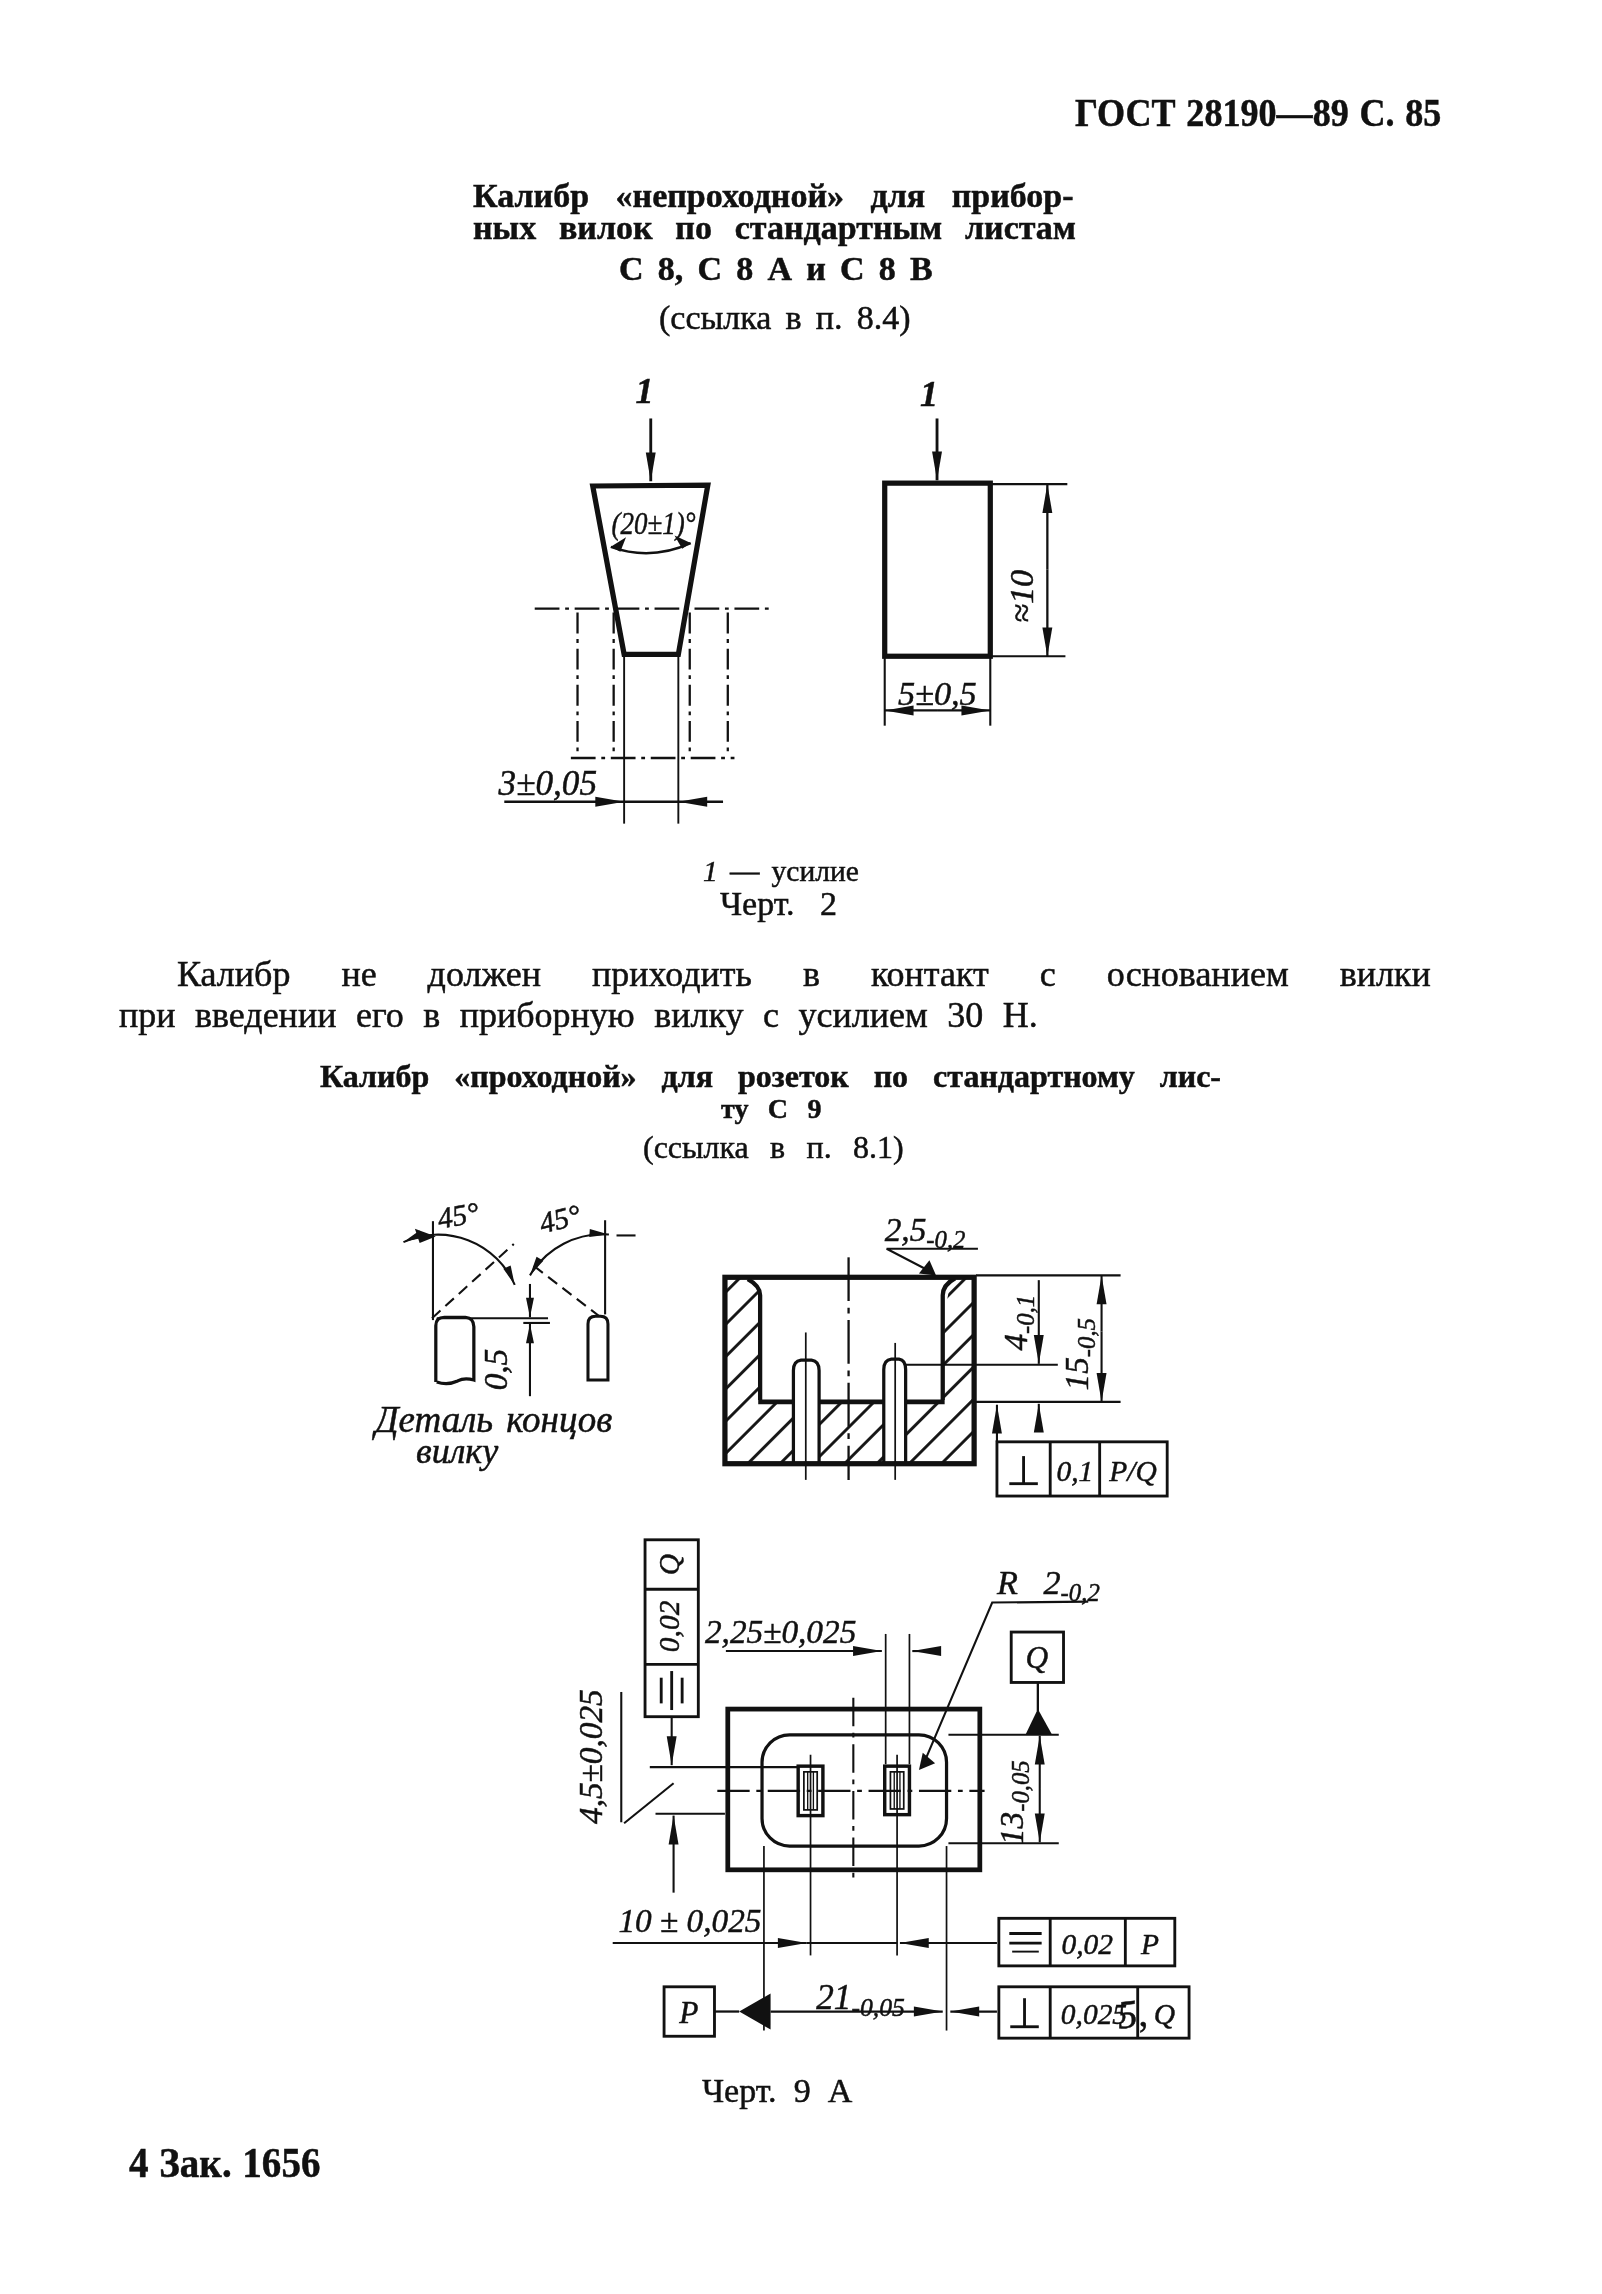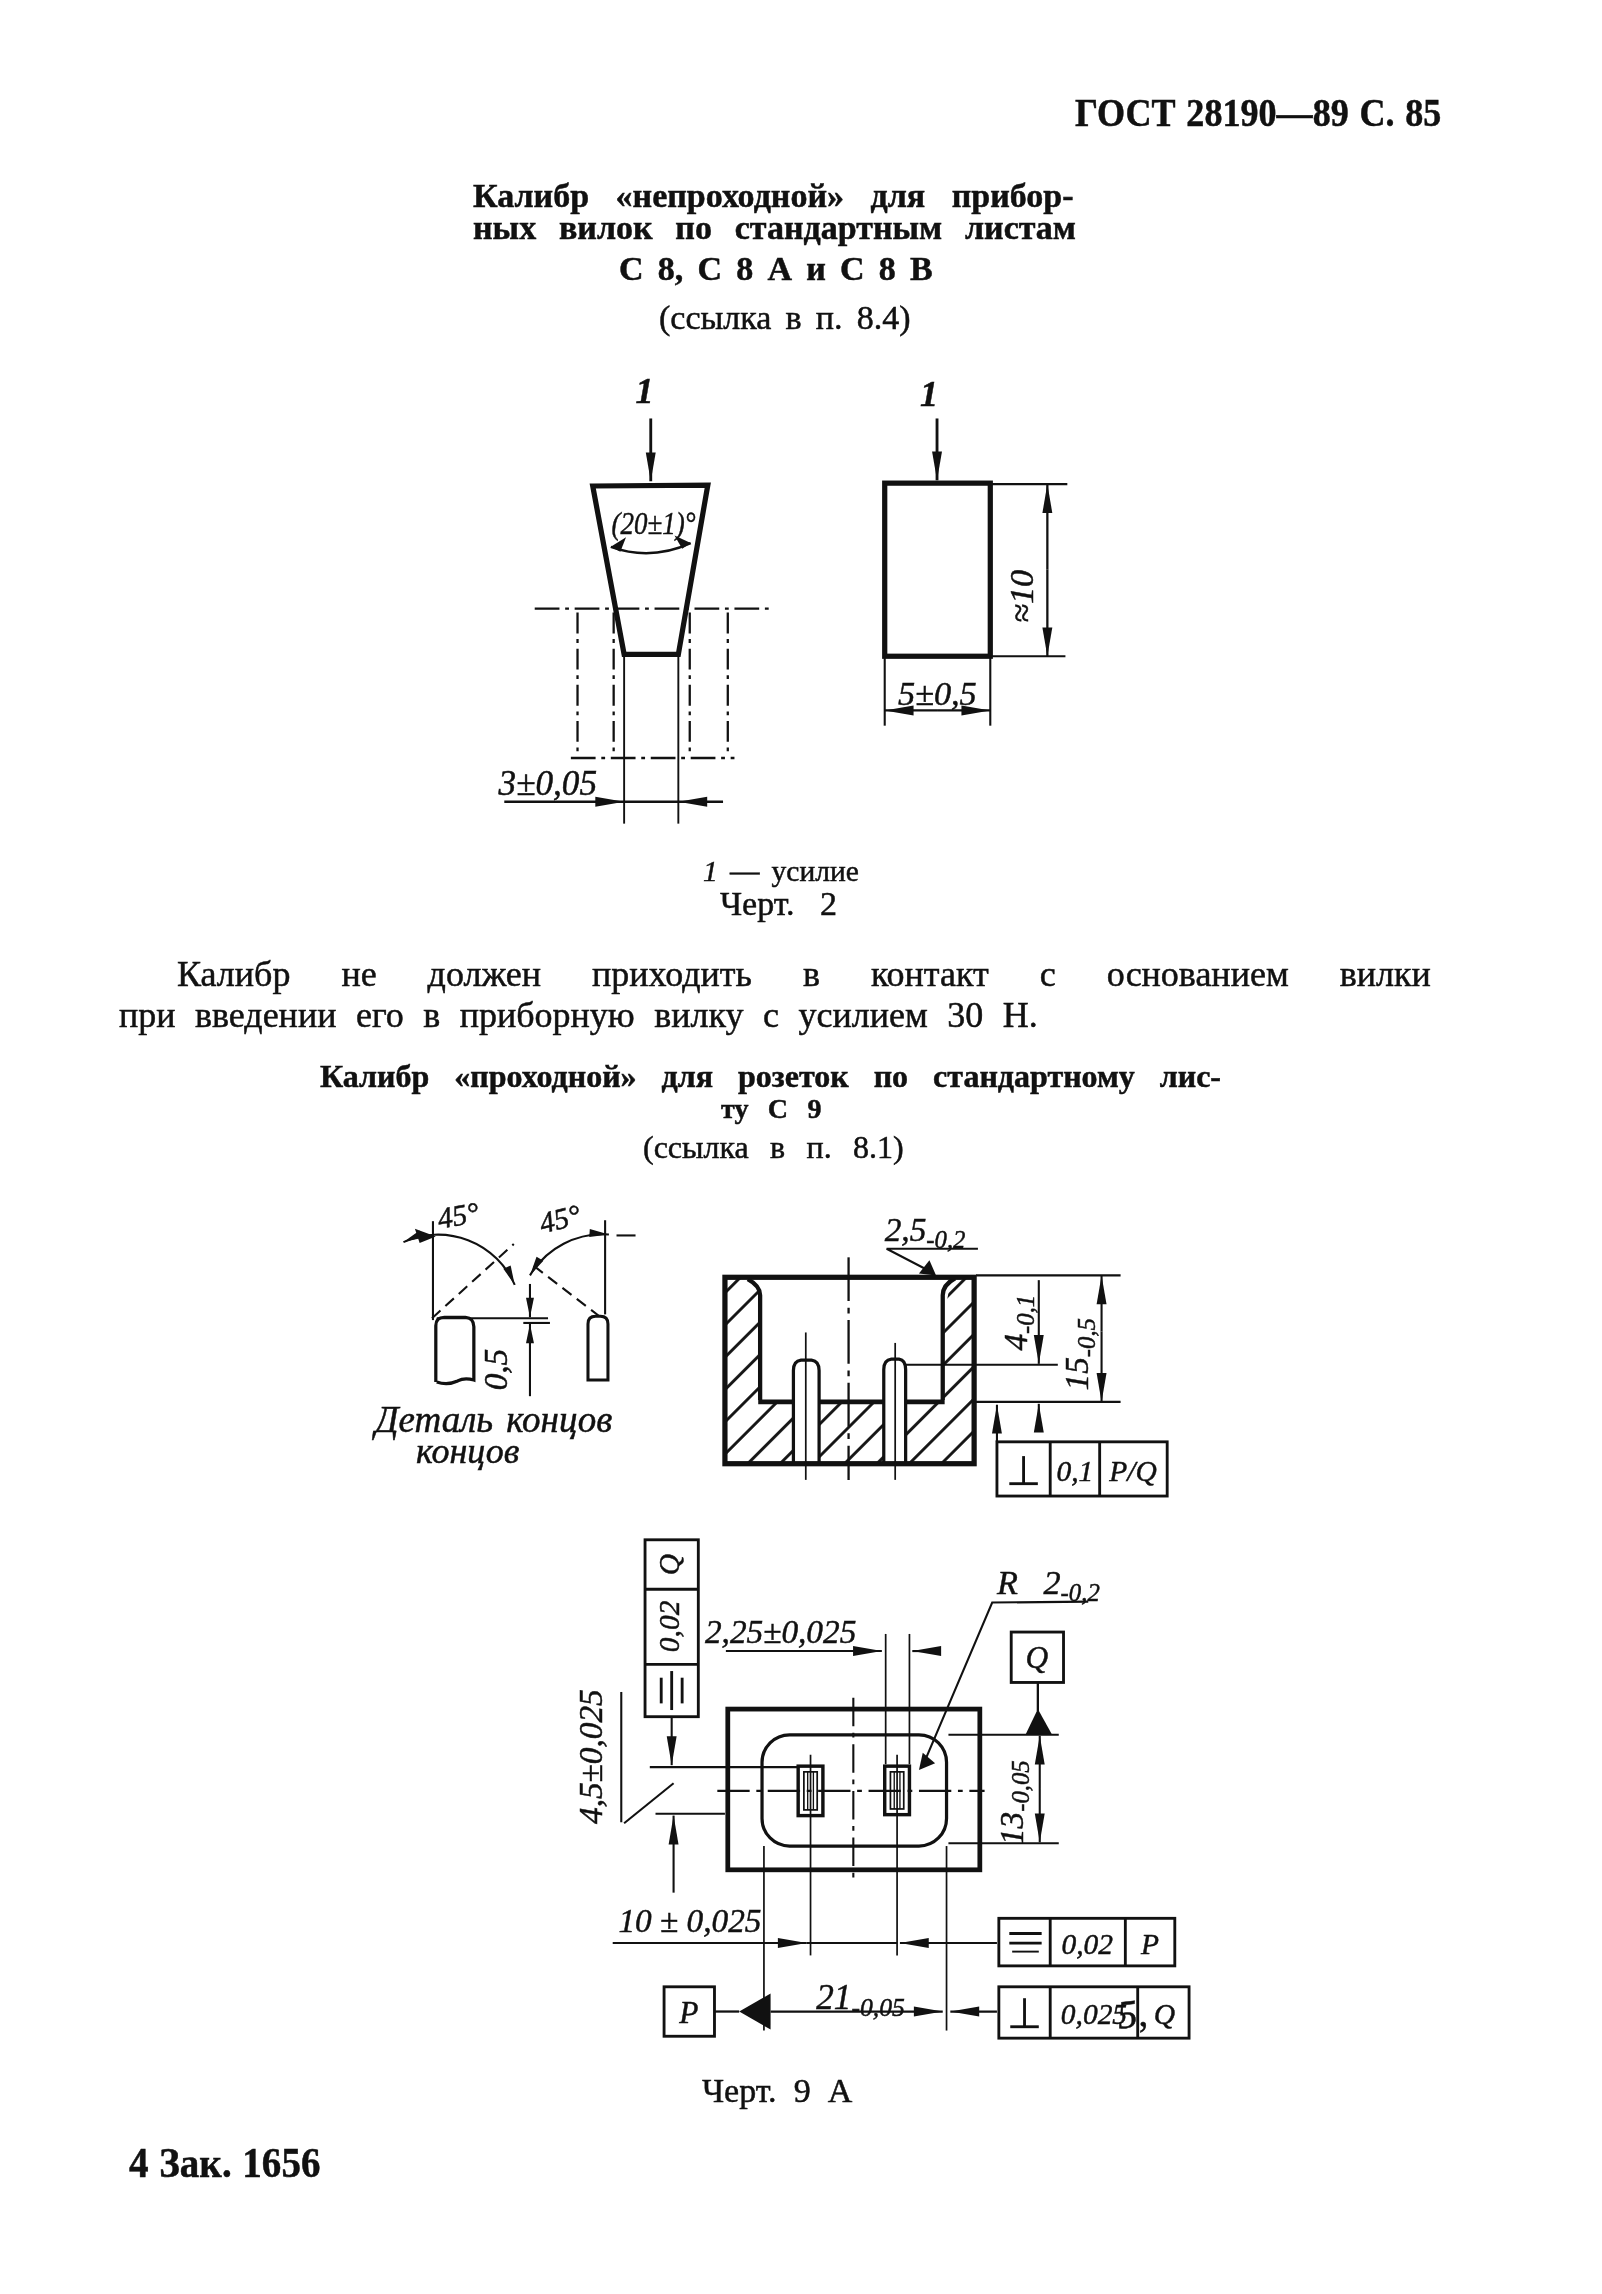--- a/index.html
+++ b/index.html
@@ -34,21 +34,21 @@
 <div class="t" style="left:119px;top:994px;font-size:36px;word-spacing:10.5px;">при введении его в приборную вилку с усилием 30 Н.</div>
 
 <div class="t b" style="left:320px;top:1058px;font-size:32px;word-spacing:17px;">Калибр «проходной» для розеток по стандартному лис-</div>
 
 <div class="t b" style="left:721px;top:1093px;font-size:28px;word-spacing:12.4px;">ту С 9</div>
 
 <div class="t" style="left:643px;top:1129px;font-size:32px;word-spacing:13.3px;">(ссылка в п. 8.1)</div>
 
 <div class="t" style="left:375px;top:1398px;font-size:37px;font-style:italic;word-spacing:3.8px;">Деталь концов</div>
 
-<div class="t" style="left:416px;top:1430px;font-size:36px;font-style:italic;">концов</div>
+<div class="t" style="left:416px;top:1430px;font-size:36px;font-style:italic;">вилку</div>
 
 <div class="t" style="left:702px;top:2072px;font-size:34px;word-spacing:8.6px;">Черт. 9 А</div>
 
 <div class="t b" style="left:129px;top:2139px;font-size:42px;word-spacing:1px;transform-origin:left top;transform:scaleX(0.93);">4 Зак. 1656</div>
 
 <svg width="1603" height="2294" viewBox="0 0 1685 2412">
 <defs>
   <marker id="ah" markerWidth="36" markerHeight="14" refX="32" refY="0" orient="auto-start-reverse" markerUnits="userSpaceOnUse" viewBox="-2 -7 38 14">
     <path d="M0,-5.5 L32,0 L0,5.5 Z" fill="#111"></path>
   </marker>

